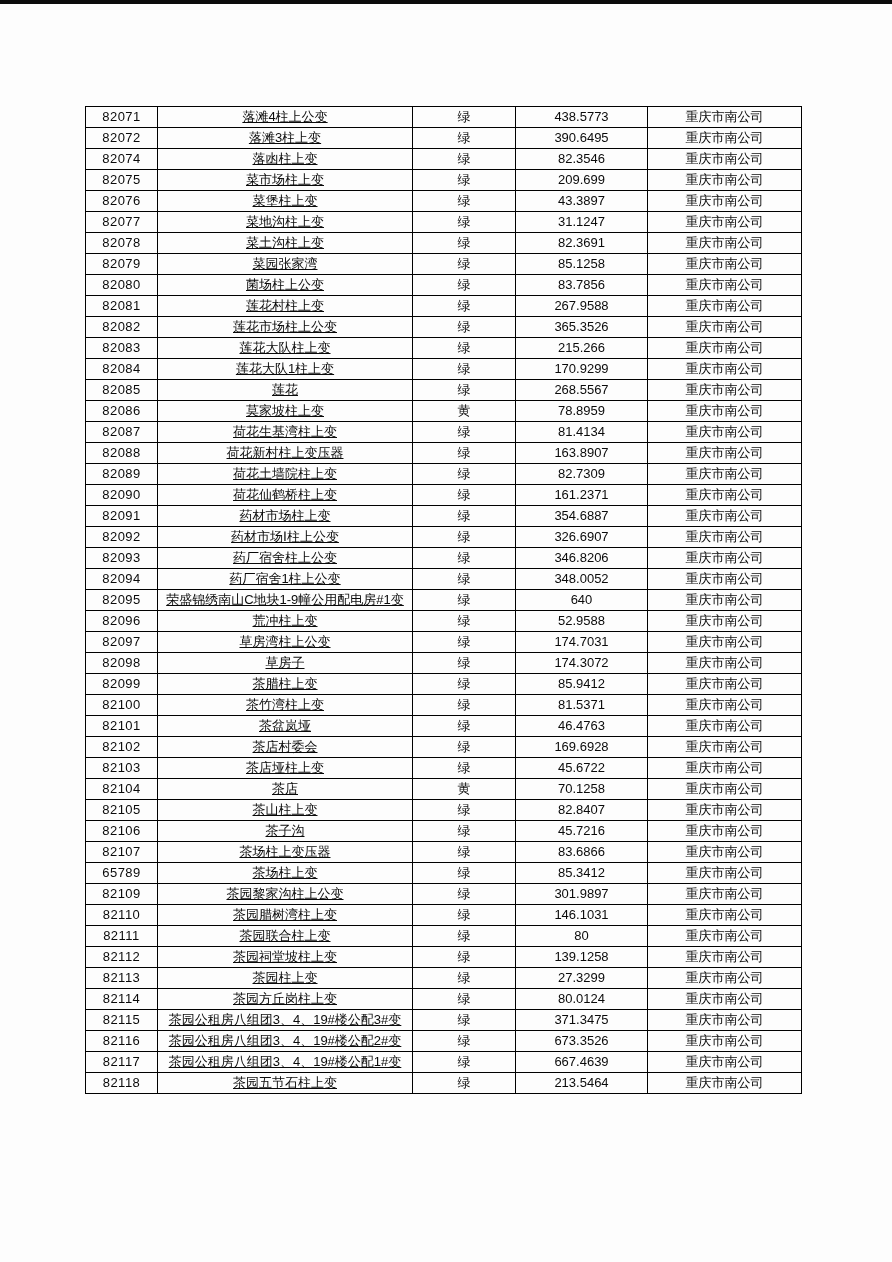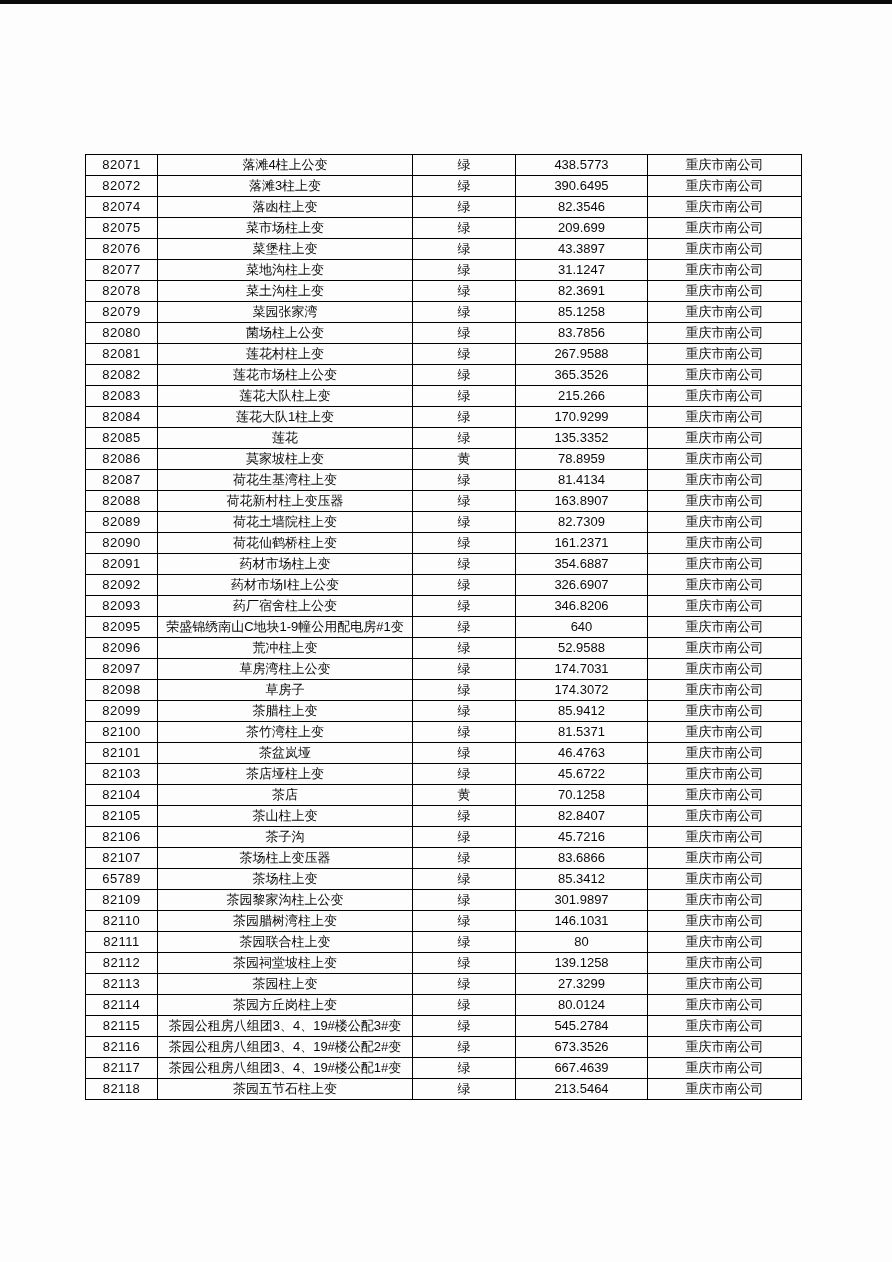--- a/index.html
+++ b/index.html
@@ -24,37 +24,36 @@
   }
   .table-wrap {
     position: absolute;
     left: 85px;
     top: 106px;
   }
   table.data-table {
     border-collapse: collapse;
     table-layout: fixed;
     width: 716px;
-    margin-top: 48px;
   }
   table.data-table td {
     border: 1px solid #000;
     height: 20.4px;
     box-sizing: border-box;
     padding: 0 1px;
     font-size: 13px;
     line-height: 20px;
     text-align: center;
     vertical-align: middle;
     white-space: nowrap;
     overflow: hidden;
     color: #0a0a0a;
   }
   td.col-id { letter-spacing: 0.5px; }
-  td.col-name { font-size: 12.5px; }
+  td.col-name { font-size: 12.5px; text-decoration: underline; }
 </style>
 </head>
 <body>
 
 <div class="top-bar"></div>
 
 <div class="table-wrap">
   <table class="data-table">
     <colgroup>
       <col style="width:72px">
@@ -152,21 +151,21 @@
     <td class="col-id">82084</td>
     <td class="col-name">莲花大队1柱上变</td>
     <td class="col-status">绿</td>
     <td class="col-value">170.9299</td>
     <td class="col-company">重庆市南公司</td>
   </tr>
         <tr>
     <td class="col-id">82085</td>
     <td class="col-name">莲花</td>
     <td class="col-status">绿</td>
-    <td class="col-value">135.3352</td>
+    <td class="col-value">268.5567</td>
     <td class="col-company">重庆市南公司</td>
   </tr>
         <tr>
     <td class="col-id">82086</td>
     <td class="col-name">莫家坡柱上变</td>
     <td class="col-status">黄</td>
     <td class="col-value">78.8959</td>
     <td class="col-company">重庆市南公司</td>
   </tr>
         <tr>
@@ -212,20 +211,27 @@
     <td class="col-company">重庆市南公司</td>
   </tr>
         <tr>
     <td class="col-id">82093</td>
     <td class="col-name">药厂宿舍柱上公变</td>
     <td class="col-status">绿</td>
     <td class="col-value">346.8206</td>
     <td class="col-company">重庆市南公司</td>
   </tr>
         <tr>
+    <td class="col-id">82094</td>
+    <td class="col-name">药厂宿舍1柱上公变</td>
+    <td class="col-status">绿</td>
+    <td class="col-value">348.0052</td>
+    <td class="col-company">重庆市南公司</td>
+  </tr>
+        <tr>
     <td class="col-id">82095</td>
     <td class="col-name">荣盛锦绣南山C地块1-9幢公用配电房#1变</td>
     <td class="col-status">绿</td>
     <td class="col-value">640</td>
     <td class="col-company">重庆市南公司</td>
   </tr>
         <tr>
     <td class="col-id">82096</td>
     <td class="col-name">荒冲柱上变</td>
     <td class="col-status">绿</td>
@@ -258,20 +264,27 @@
     <td class="col-name">茶竹湾柱上变</td>
     <td class="col-status">绿</td>
     <td class="col-value">81.5371</td>
     <td class="col-company">重庆市南公司</td>
   </tr>
         <tr>
     <td class="col-id">82101</td>
     <td class="col-name">茶盆岚垭</td>
     <td class="col-status">绿</td>
     <td class="col-value">46.4763</td>
+    <td class="col-company">重庆市南公司</td>
+  </tr>
+        <tr>
+    <td class="col-id">82102</td>
+    <td class="col-name">茶店村委会</td>
+    <td class="col-status">绿</td>
+    <td class="col-value">169.6928</td>
     <td class="col-company">重庆市南公司</td>
   </tr>
         <tr>
     <td class="col-id">82103</td>
     <td class="col-name">茶店垭柱上变</td>
     <td class="col-status">绿</td>
     <td class="col-value">45.6722</td>
     <td class="col-company">重庆市南公司</td>
   </tr>
         <tr>
@@ -348,21 +361,21 @@
     <td class="col-id">82114</td>
     <td class="col-name">茶园方丘岗柱上变</td>
     <td class="col-status">绿</td>
     <td class="col-value">80.0124</td>
     <td class="col-company">重庆市南公司</td>
   </tr>
         <tr>
     <td class="col-id">82115</td>
     <td class="col-name">茶园公租房八组团3、4、19#楼公配3#变</td>
     <td class="col-status">绿</td>
-    <td class="col-value">545.2784</td>
+    <td class="col-value">371.3475</td>
     <td class="col-company">重庆市南公司</td>
   </tr>
         <tr>
     <td class="col-id">82116</td>
     <td class="col-name">茶园公租房八组团3、4、19#楼公配2#变</td>
     <td class="col-status">绿</td>
     <td class="col-value">673.3526</td>
     <td class="col-company">重庆市南公司</td>
   </tr>
         <tr>

